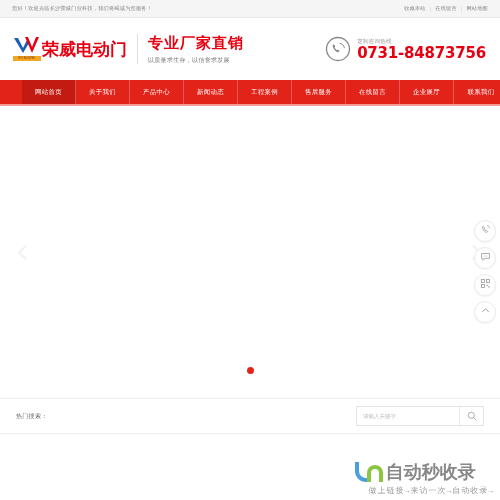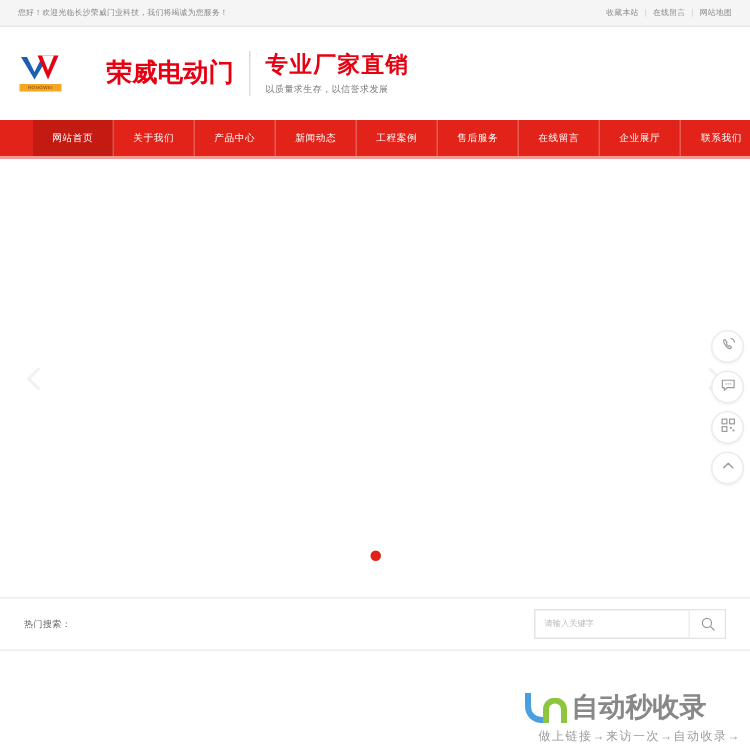--- a/index.html
+++ b/index.html
@@ -83,21 +83,20 @@
     letter-spacing:.3px;
     overflow:hidden;
   }
   .logo-text {
     font-size:17px;
     font-weight:bold;
     color:#e60012;
     letter-spacing:0px;
     line-height:1;
     font-family:"DejaVu Sans", sans-serif;
-    margin-left:29px;
   }
   .divider-v {
     width:1px; height:30px; background:#ddd; margin:0 10px;
   }
   .slogan { display:flex; flex-direction:column; justify-content:center; }
   .slogan-main {
     font-size:15px; font-weight:bold; color:#e60012; line-height:1.3;
     letter-spacing:1px;
     font-family:"DejaVu Sans", sans-serif;
   }
@@ -285,21 +284,21 @@
     color:#888888;
     letter-spacing:0px;
     line-height:1;
     font-family:"DejaVu Sans", sans-serif;
   }
   .wm-sub {
     font-size:8px;
     color:#9a9a9a;
     letter-spacing:1px;
     margin-top:3px;
-    font-family:Liberation Serif, serif;
+    font-family:Liberation Mono, monospace;
     margin-left:32px;
   }
 </style>
 </head>
 <body>
 
 <div class="topbar">
   <div class="topbar-left">您好！欢迎光临长沙荣威门业科技，我们将竭诚为您服务！</div>
   <div class="topbar-right">
     <a href="#">收藏本站</a>
@@ -322,20 +321,33 @@
     <div class="logo-text">荣威电动门</div>
   </div>
 
   <div class="divider-v"></div>
 
   <div class="slogan">
     <div class="slogan-main">专业厂家直销</div>
     <div class="slogan-sub">以质量求生存，以信誉求发展</div>
   </div>
 
+  <div class="phone-block">
+    <span class="phone-icon">
+      <svg width="26" height="26" viewBox="0 0 26 26">
+        <circle cx="13" cy="13" r="11.5" fill="none" stroke="#888" stroke-width="1.3"></circle>
+        <path d="M8.2 8.6c-.9.9-.5 2.6.9 4.6 1.4 2 3 3.3 4.1 3 .6-.2 1-.7 1.3-1.2l-1.9-1.4c-.4.4-.8.6-1.1.4-.6-.4-1.6-1.8-1.8-2.5-.1-.4.1-.7.6-1L8.9 8.3c-.3.1-.5.2-.7.3z" fill="#888"></path>
+        <path d="M15 7.5c2.5.3 4 1.8 4.3 4.2" fill="none" stroke="#888" stroke-width="1" stroke-linecap="round"></path>
+      </svg>
+    </span>
+    <div class="phone-info">
+      <div class="phone-label">定制咨询热线</div>
+      <div class="phone-number">0731-84873756</div>
+    </div>
+  </div>
 </div>
 
 <div class="nav">
   <div class="nav-item active">网站首页</div>
   <div class="nav-item">关于我们</div>
   <div class="nav-item">产品中心</div>
   <div class="nav-item">新闻动态</div>
   <div class="nav-item">工程案例</div>
   <div class="nav-item">售后服务</div>
   <div class="nav-item">在线留言</div>

